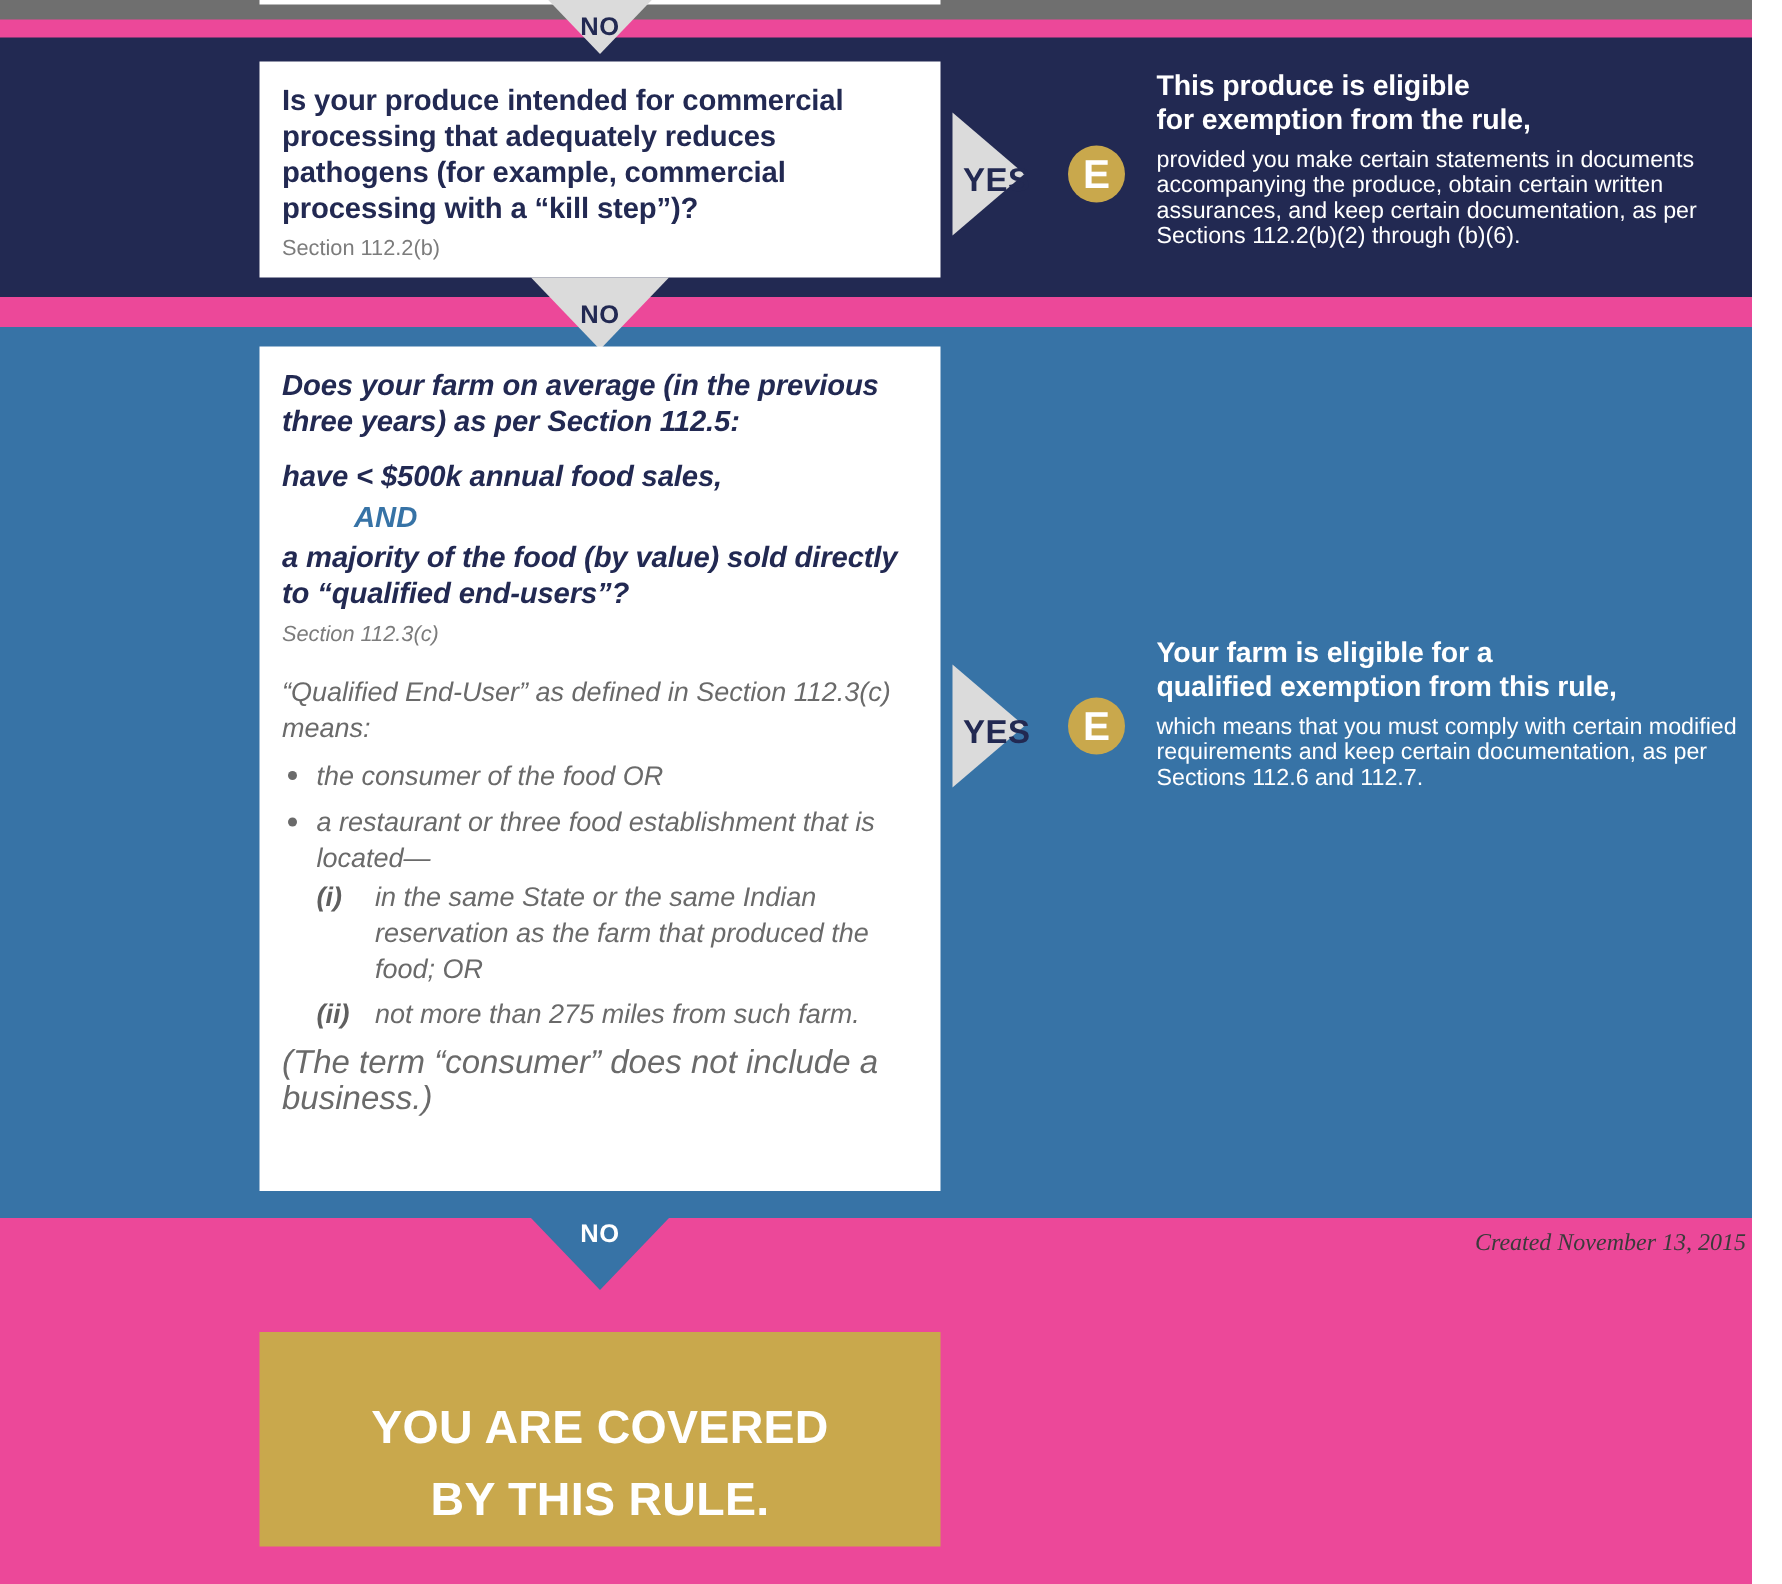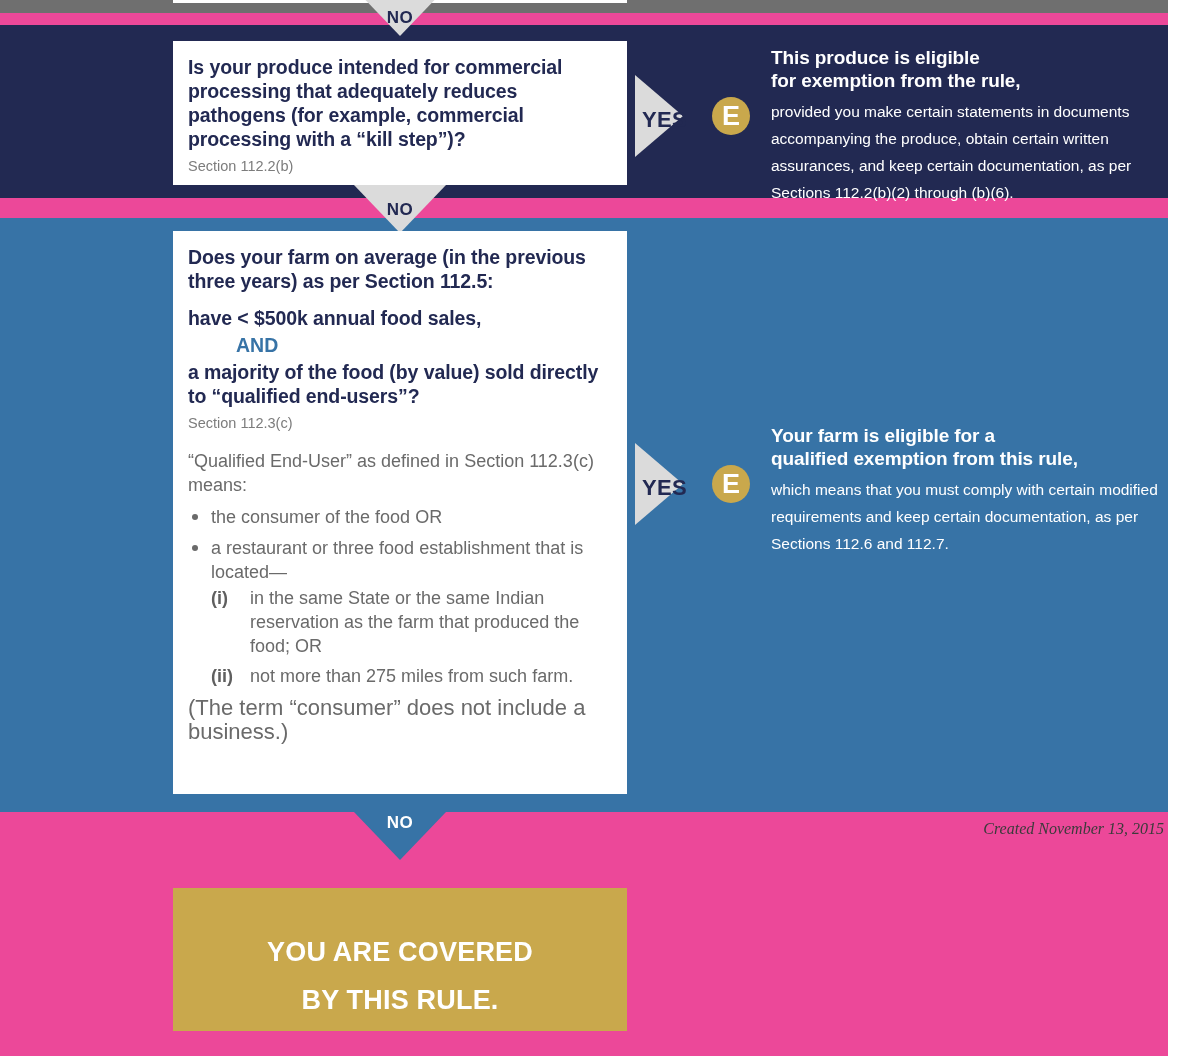--- a/index.html
+++ b/index.html
@@ -39,21 +39,21 @@
     background: #ffffff;
   }
 
   
   .card {
     position: absolute;
     background: #ffffff;
     box-sizing: border-box;
   }
   .card-q1 { left: 173px; top: 41px;  width: 454px; height: 144px; padding: 14px 20px 10px 15px; }
-  .card-q2 { left: 173px; top: 231px; width: 454px; height: 563px; padding: 14px 20px 28px 15px; }
+  .card-q2 { left: 173px; top: 231px; width: 454px; height: 563px; padding: 14px 20px 28px 15px; font-style: italic; }
 
   .q-title {
     color: #222952;
     font-weight: bold;
     font-size: 19.5px;
     line-height: 24px;
     letter-spacing: -0.1px;
     margin: 0;
   }
   .q-sub {
@@ -198,21 +198,21 @@
   .result-2 { left: 771px; top: 424px; width: 395px; }
   .result-head {
     font-weight: bold;
     font-size: 19px;
     line-height: 23px;
     margin: 0 0 6px 0;
     letter-spacing: -0.1px;
   }
   .result-body {
     font-size: 15.5px;
-    line-height: 27px;
+    line-height: 17px;
     margin: 0;
   }
 
   
   .created {
     position: absolute;
     left: 0;
     top: 820px;
     width: 1164px;
     text-align: right;
@@ -230,21 +230,21 @@
     width: 454px;
     height: 143px;
     background: #c9a84c;
     box-sizing: border-box;
     padding: 40px 0 0 0;
     text-align: center;
   }
   .covered-line {
     color: #ffffff;
     font-weight: bold;
-    font-size: 27px;
+    font-size: 31px;
     line-height: 48px;
     letter-spacing: 0.2px;
   }
 </style>
 </head>
 <body>
 
 <div id="page">
 
   <div class="band band-gray"></div>

